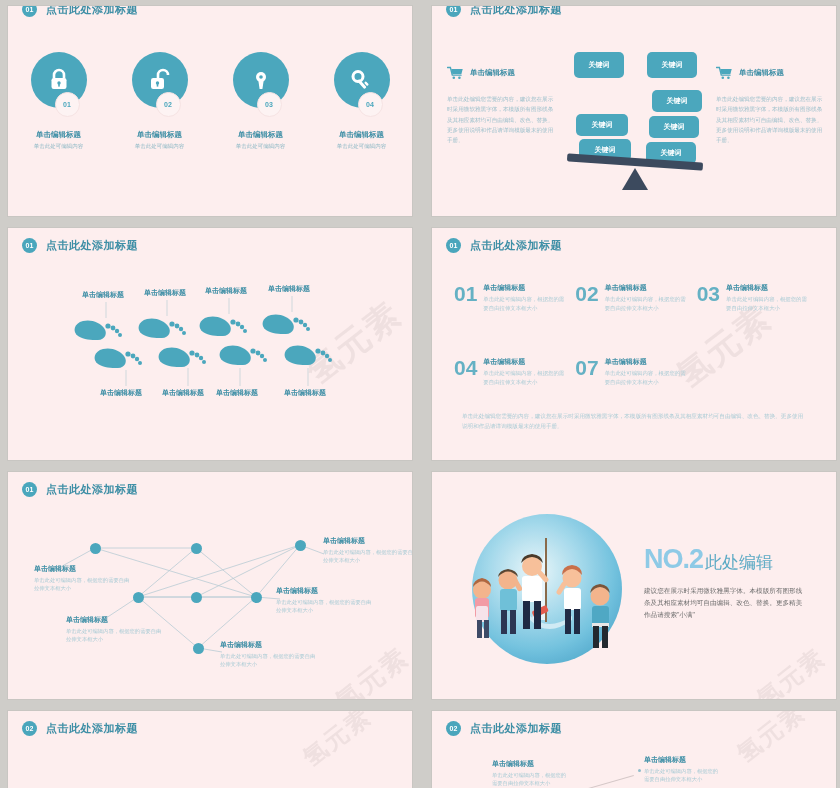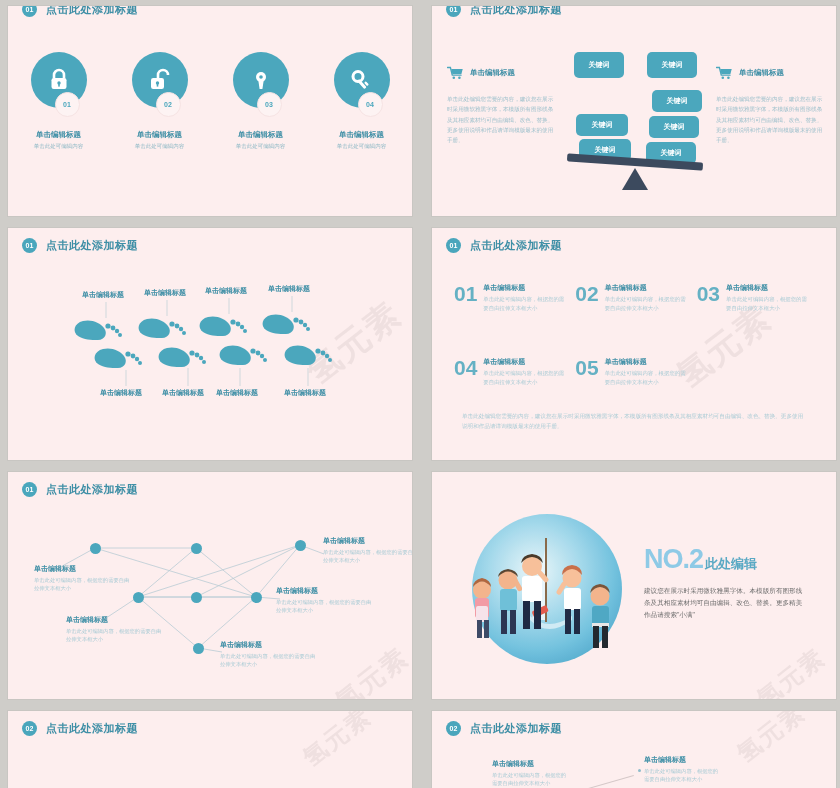--- a/index.html
+++ b/index.html
@@ -84,21 +84,21 @@
   .nlabel .t{color:#3f8fa6;font-size:7px;font-weight:bold;}
   .nlabel .d{color:#a9cbd5;font-size:5.3px;line-height:1.6;margin-top:2px;}
   
   .blob{
     position:absolute;left:40px;top:42px;width:150px;height:150px;border-radius:50%;
     background:radial-gradient(circle at 42% 38%,#eaf7fb 0%,#a9dced 32%,#6cc0de 62%,#3f9fc4 88%);
     opacity:.95;filter:blur(.3px);
   }
   .no2{position:absolute;left:212px;top:72px;}
   .no2 .big{color:#8ecae6;font-size:27px;font-weight:bold;letter-spacing:-1px;}
-  .no2 .zh{color:#5aa9c4;font-size:13px;font-weight:bold;margin-left:2px;}
+  .no2 .zh{color:#5aa9c4;font-size:17px;font-weight:normal;margin-left:2px;}
   .no2 .body{color:#6d6d6d;font-size:6.6px;line-height:1.85;margin-top:10px;width:160px;}
   
   .b-label{position:absolute;}
   .b-label .t{color:#3f8fa6;font-size:7px;font-weight:bold;}
   .b-label .d{color:#a9cbd5;font-size:5.3px;line-height:1.6;margin-top:2px;width:78px;}
   .lead{position:absolute;height:1px;background:#d5c8c8;transform-origin:left center;}
 </style>
 </head>
 <body>
 
@@ -335,21 +335,21 @@
         </div>
       </div>
       <div class="ng-cell">
         <div class="ng-num">04</div>
         <div class="ng-txt">
           <div class="t">单击编辑标题</div>
           <div class="d">单击此处可编辑内容，根据您的需要自由拉伸文本框大小</div>
         </div>
       </div>
       <div class="ng-cell">
-        <div class="ng-num">05</div>
+        <div class="ng-num">07</div>
         <div class="ng-txt">
           <div class="t">单击编辑标题</div>
           <div class="d">单击此处可编辑内容，根据您的需要自由拉伸文本框大小</div>
         </div>
       </div>
     </div>
     <div class="ng-foot">单击此处编辑您需要的内容，建议您在展示时采用微软雅黑字体，本模版所有图形线条及其相应素材均可自由编辑、改色、替换。更多使用说明和作品请详询模版最末的使用手册。</div>
   </div>
 
   <div class="slide">

